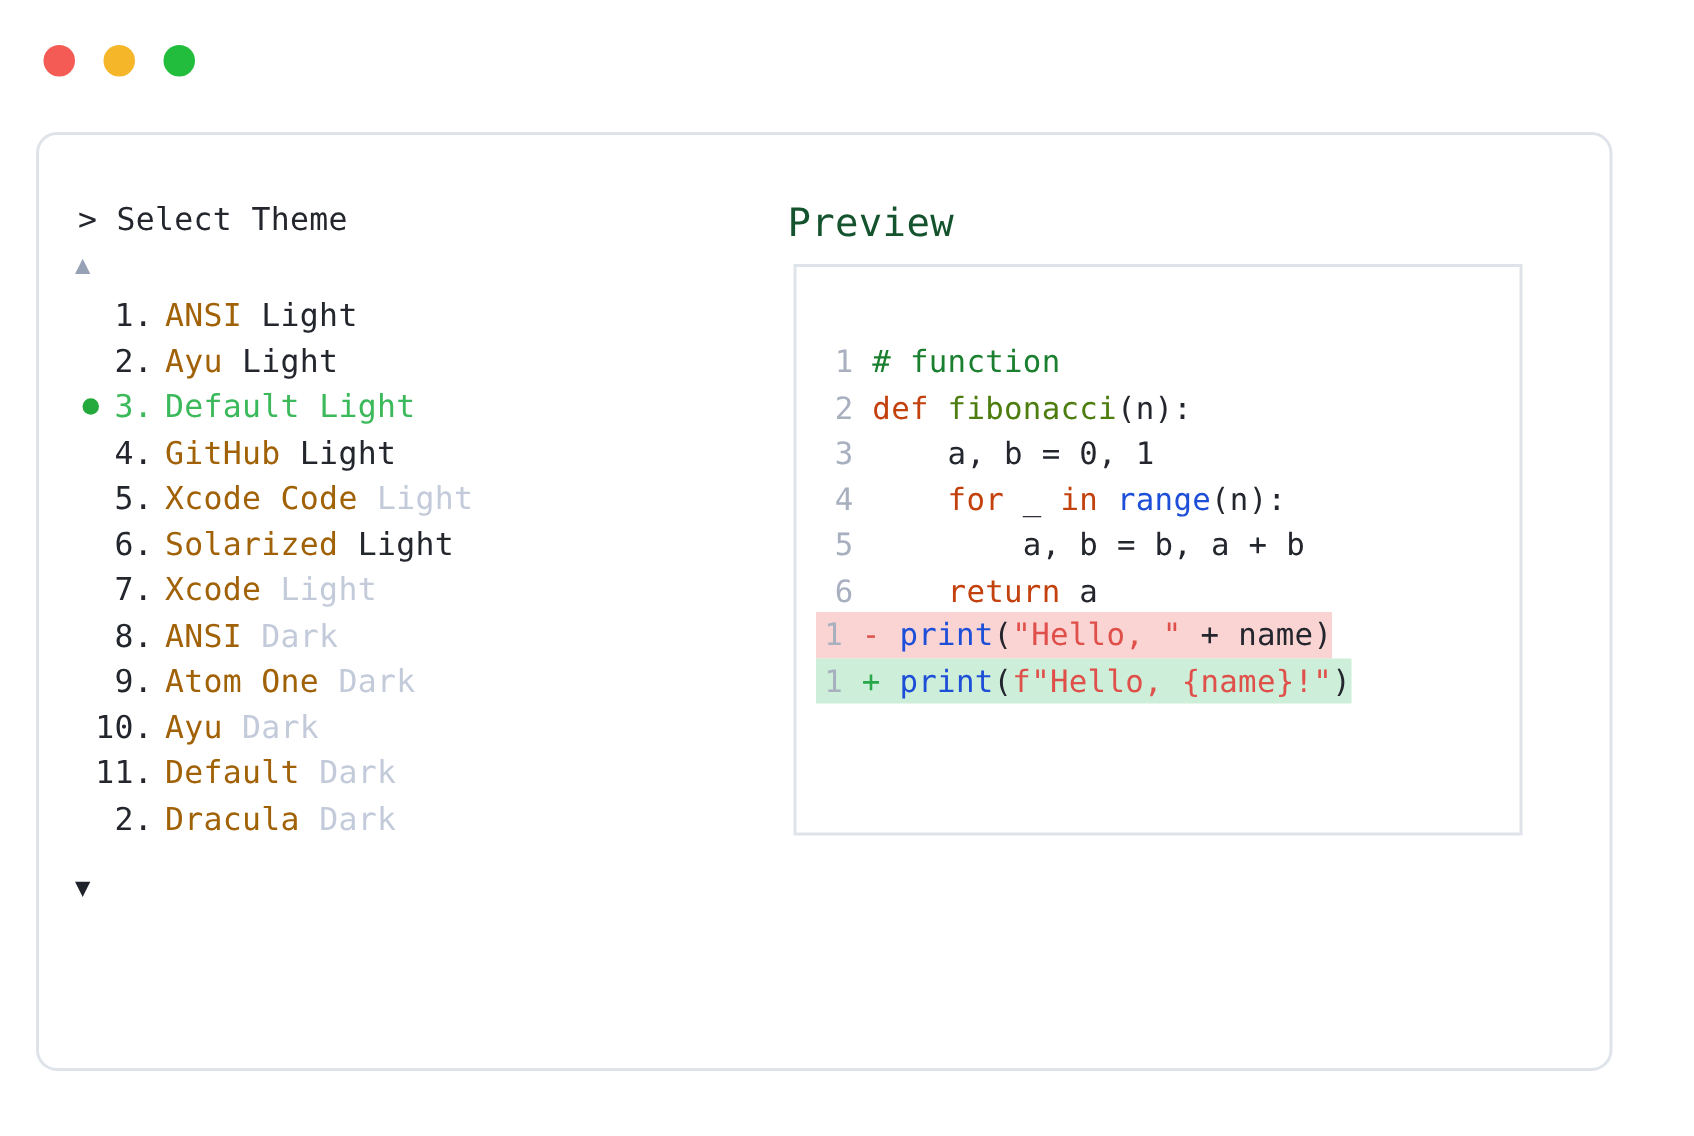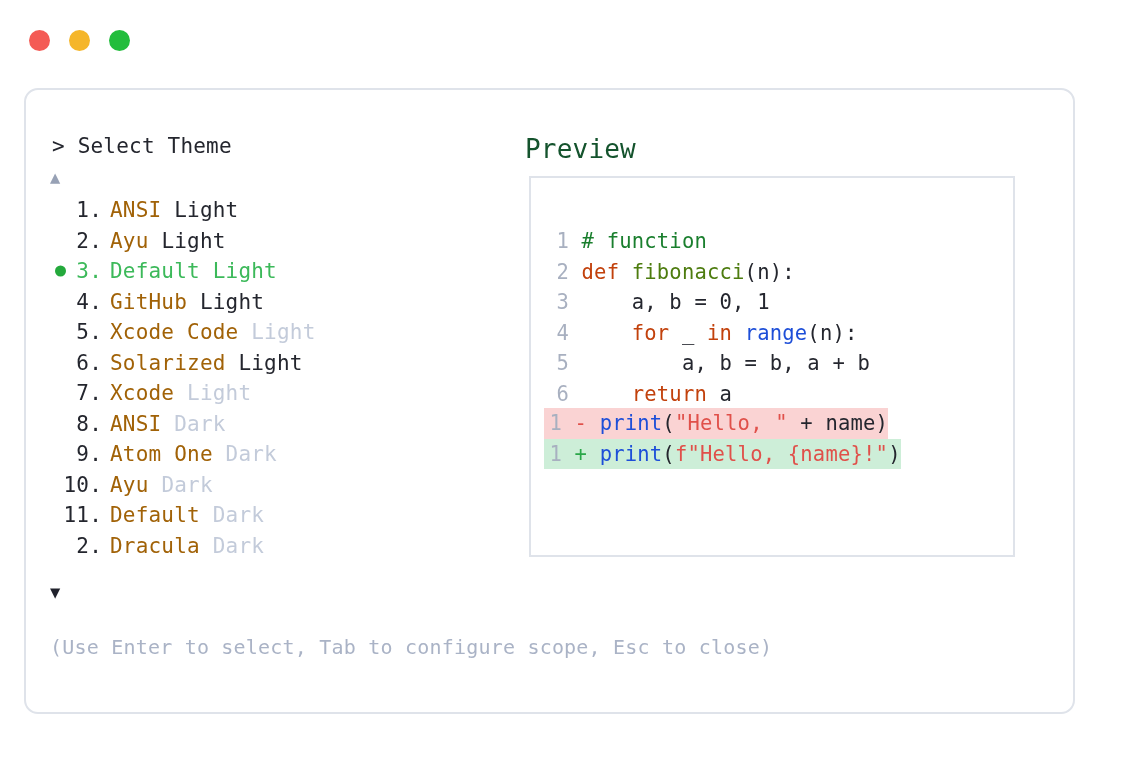--- a/index.html
+++ b/index.html
@@ -218,21 +218,20 @@
         <div class="theme-row"><span class="idx">7.</span><span class="tname">Xcode </span><span class="tvariant dim">Light</span></div>
         <div class="theme-row"><span class="idx">8.</span><span class="tname">ANSI </span><span class="tvariant dim">Dark</span></div>
         <div class="theme-row"><span class="idx">9.</span><span class="tname">Atom One </span><span class="tvariant dim">Dark</span></div>
         <div class="theme-row"><span class="idx">10.</span><span class="tname">Ayu </span><span class="tvariant dim">Dark</span></div>
         <div class="theme-row"><span class="idx">11.</span><span class="tname">Default </span><span class="tvariant dim">Dark</span></div>
         <div class="theme-row"><span class="idx">2.</span><span class="tname">Dracula </span><span class="tvariant dim">Dark</span></div>
       </div>
 
     <div class="arrow-down">▼</div>
 
-    <div class="hint">(Use Enter to select, Tab to configure scope, Esc to close)</div>
 
     <div class="preview-label">Preview</div>
 
     <div class="preview-box">
       <div class="code"><span class="cline"><span class="ln">1</span><span class="c-plain"> </span><span class="c-comment"># function</span></span><span class="cline"><span class="ln">2</span><span class="c-plain"> </span><span class="c-kw">def </span><span class="c-fn">fibonacci</span><span class="c-plain">(n):</span></span><span class="cline"><span class="ln">3</span><span class="c-plain"> </span><span class="c-plain">    a, b = 0, 1</span></span><span class="cline"><span class="ln">4</span><span class="c-plain"> </span><span class="c-plain">    </span><span class="c-kw">for</span><span class="c-plain"> _ </span><span class="c-kw">in</span><span class="c-plain"> </span><span class="c-builtin">range</span><span class="c-plain">(n):</span></span><span class="cline"><span class="ln">5</span><span class="c-plain"> </span><span class="c-plain">        a, b = b, a + b</span></span><span class="cline"><span class="ln">6</span><span class="c-plain"> </span><span class="c-plain">    </span><span class="c-kw">return</span><span class="c-plain"> a</span></span></div>
       <div class="diff-block">
           <span class="dline minus"><span class="dln">1</span><span class="sign-minus"> - </span><span class="c-builtin">print</span><span class="c-plain">(</span><span class="c-str">"Hello, "</span><span class="c-plain"> + name)</span></span>
           <span class="dline plus"><span class="dln">1</span><span class="sign-plus"> + </span><span class="c-builtin">print</span><span class="c-plain">(</span><span class="c-str">f"Hello, {name}!"</span><span class="c-plain">)</span></span>
         </div>
     </div>

